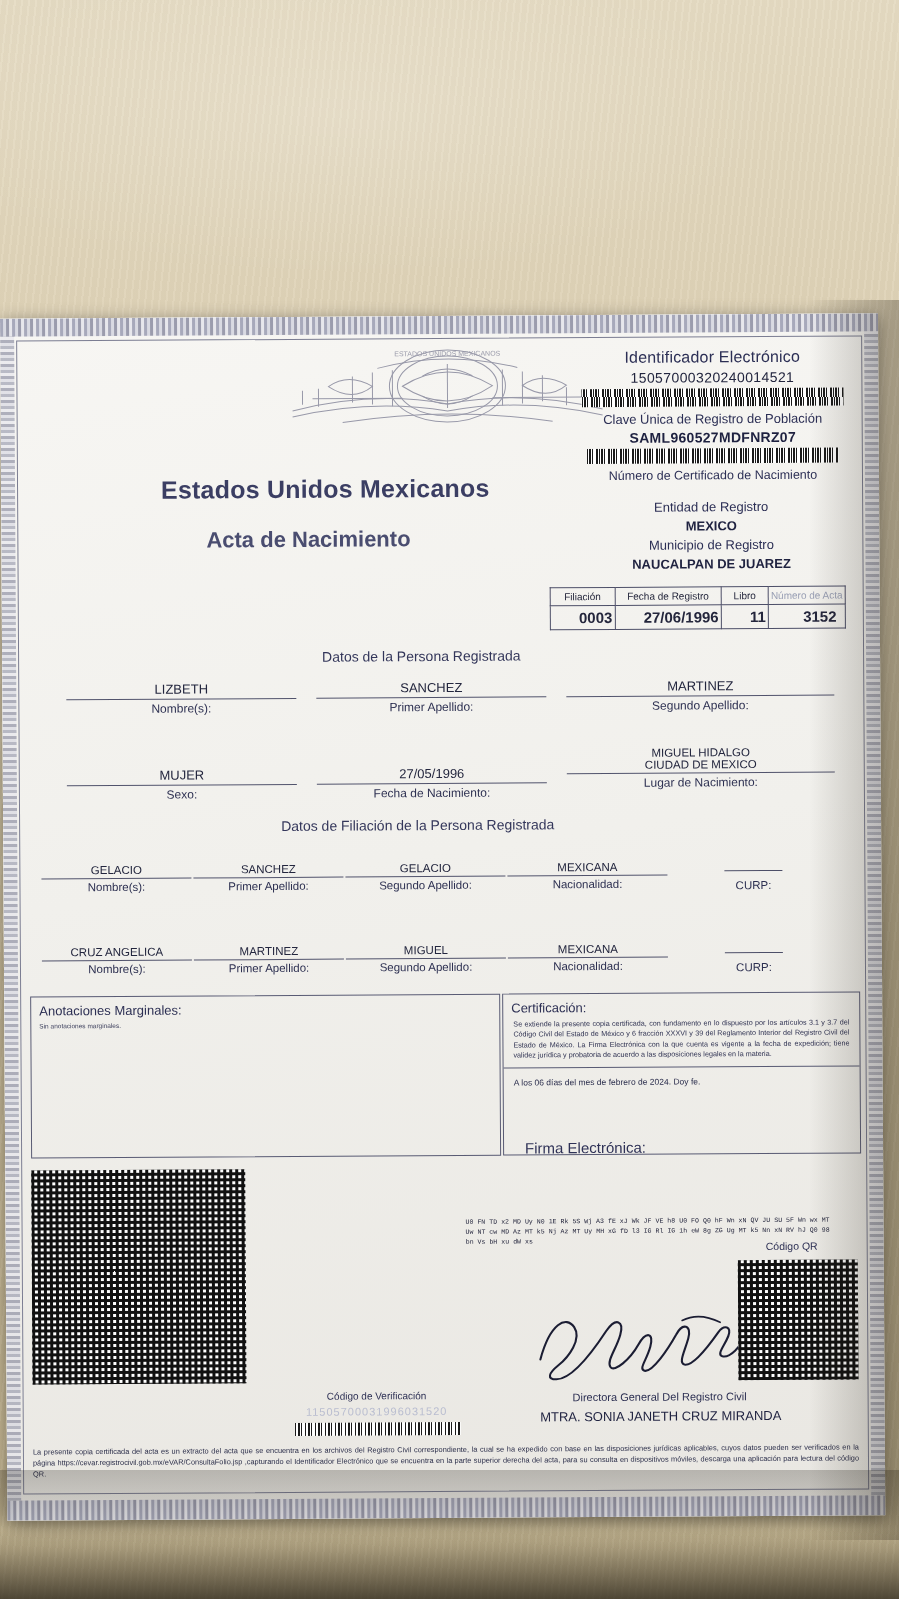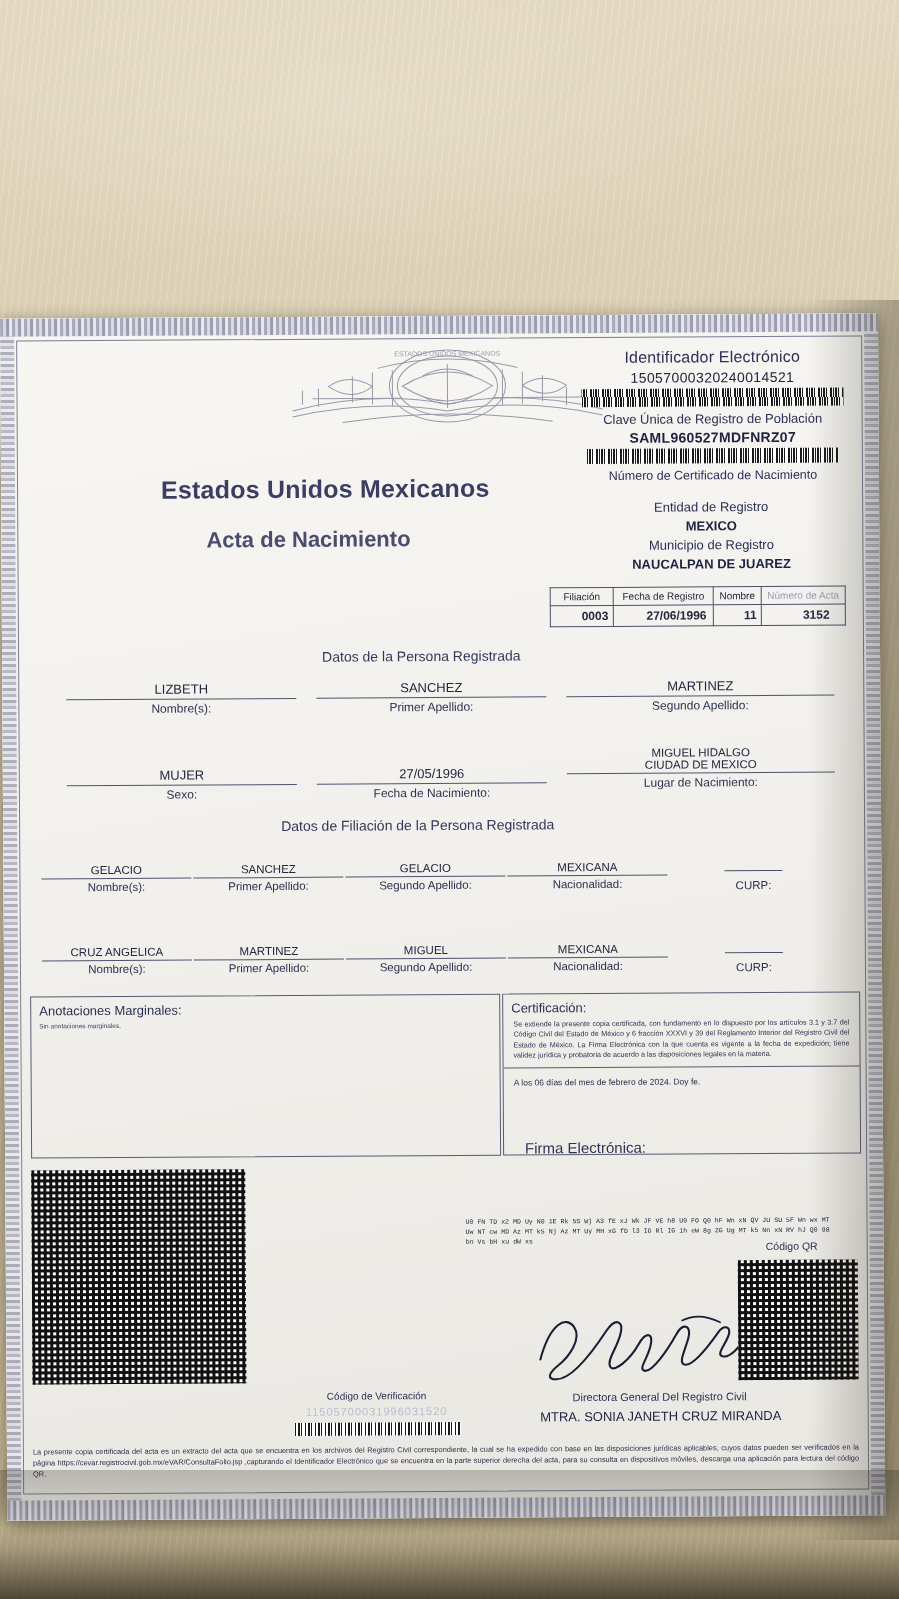--- a/index.html
+++ b/index.html
@@ -209,21 +209,21 @@
     border-collapse: collapse;
     font-size: 10.5px;
   }
   .reg-table td, .reg-table th {
     border: 1px solid #4d4f68;
     text-align: center;
     padding: 3px 2px;
     color: #24263c;
   }
   .reg-table th { font-weight: normal; font-size: 10px; }
-  .reg-table td { font-weight: bold; font-size: 12px; padding-left: 28px; }
+  .reg-table td { font-weight: bold; font-size: 15px; padding-left: 28px; }
   .reg-table .faded { color: #9aa0b5; }
 
   
   .section-head {
     position: absolute;
     font-size: 14px;
     color: #33365a;
   }
   #sec-persona { left: 300px; top: 308px; }
   #sec-filiacion { left: 258px; top: 477px; }
@@ -480,21 +480,21 @@
           <div class="val">MEXICO</div>
           <div class="lbl">Municipio de Registro</div>
           <div class="val">NAUCALPAN DE JUAREZ</div>
         </div>
 
         <table class="reg-table">
           <tbody>
               <tr>
             <th>Filiación</th>
             <th>Fecha de Registro</th>
-            <th>Nombre</th>
+            <th>Libro</th>
             <th class="faded">Número de Acta</th>
           </tr>
           <tr>
             <td>0003</td>
             <td>27/06/1996</td>
             <td>11</td>
             <td>3152</td>
           </tr>
         </tbody>
           </table>

